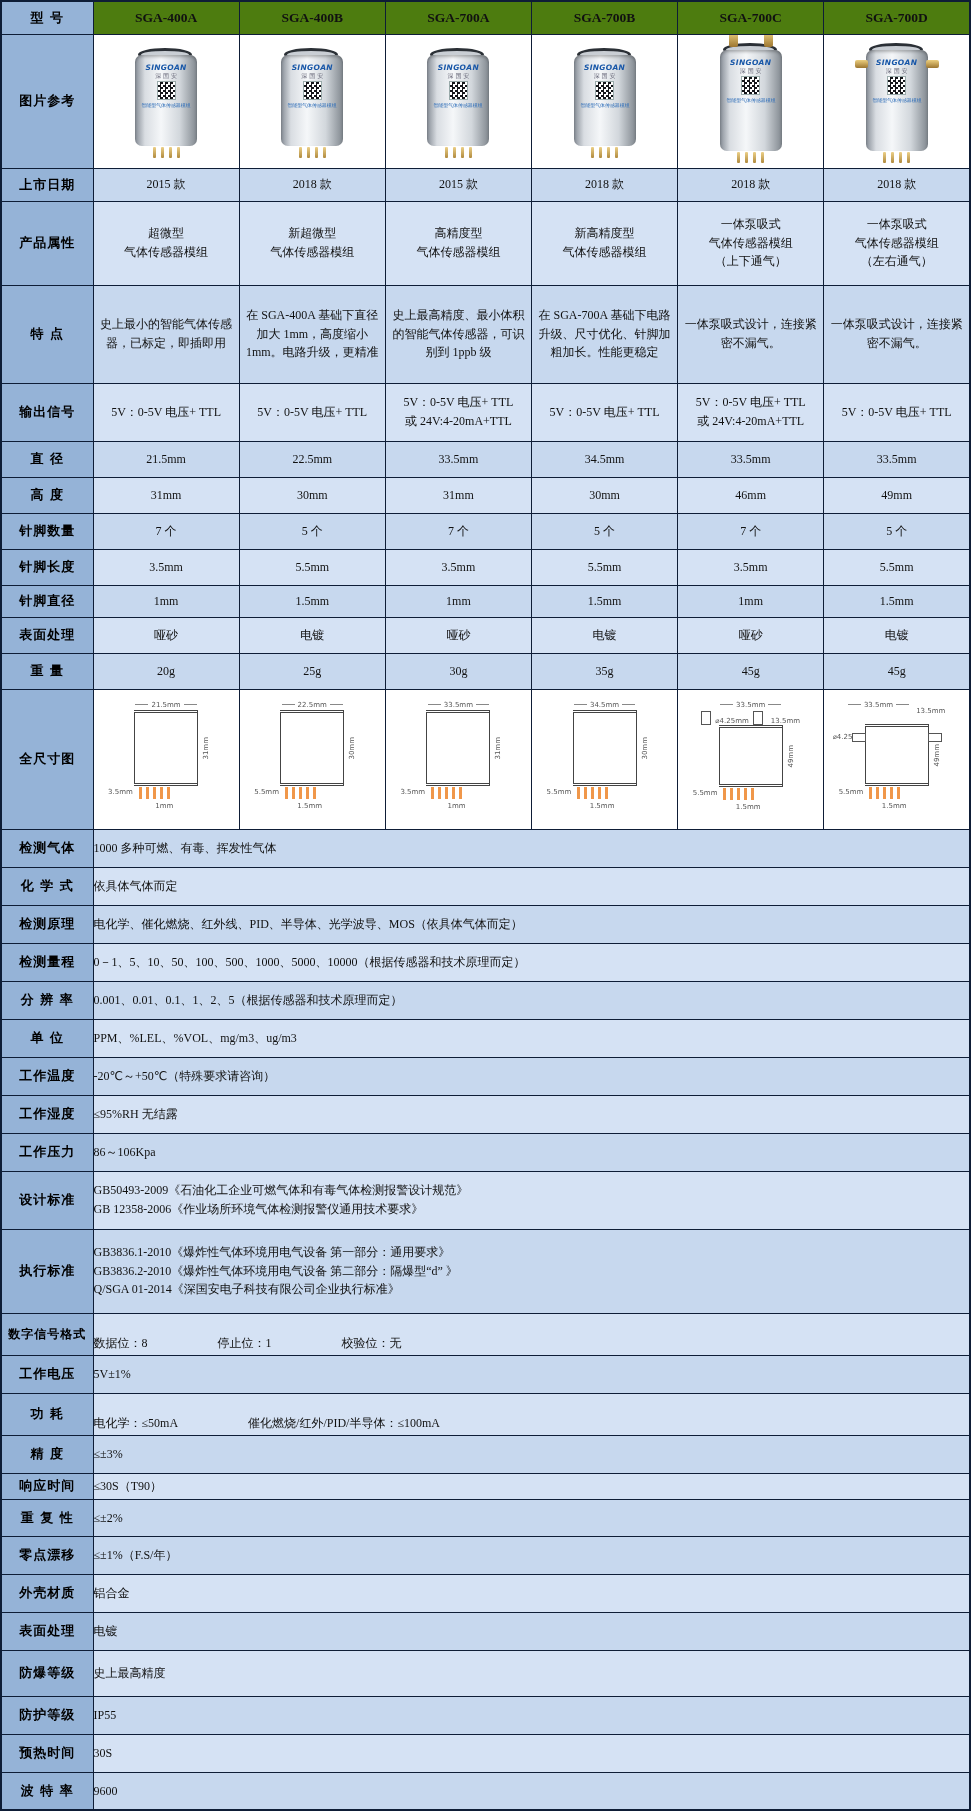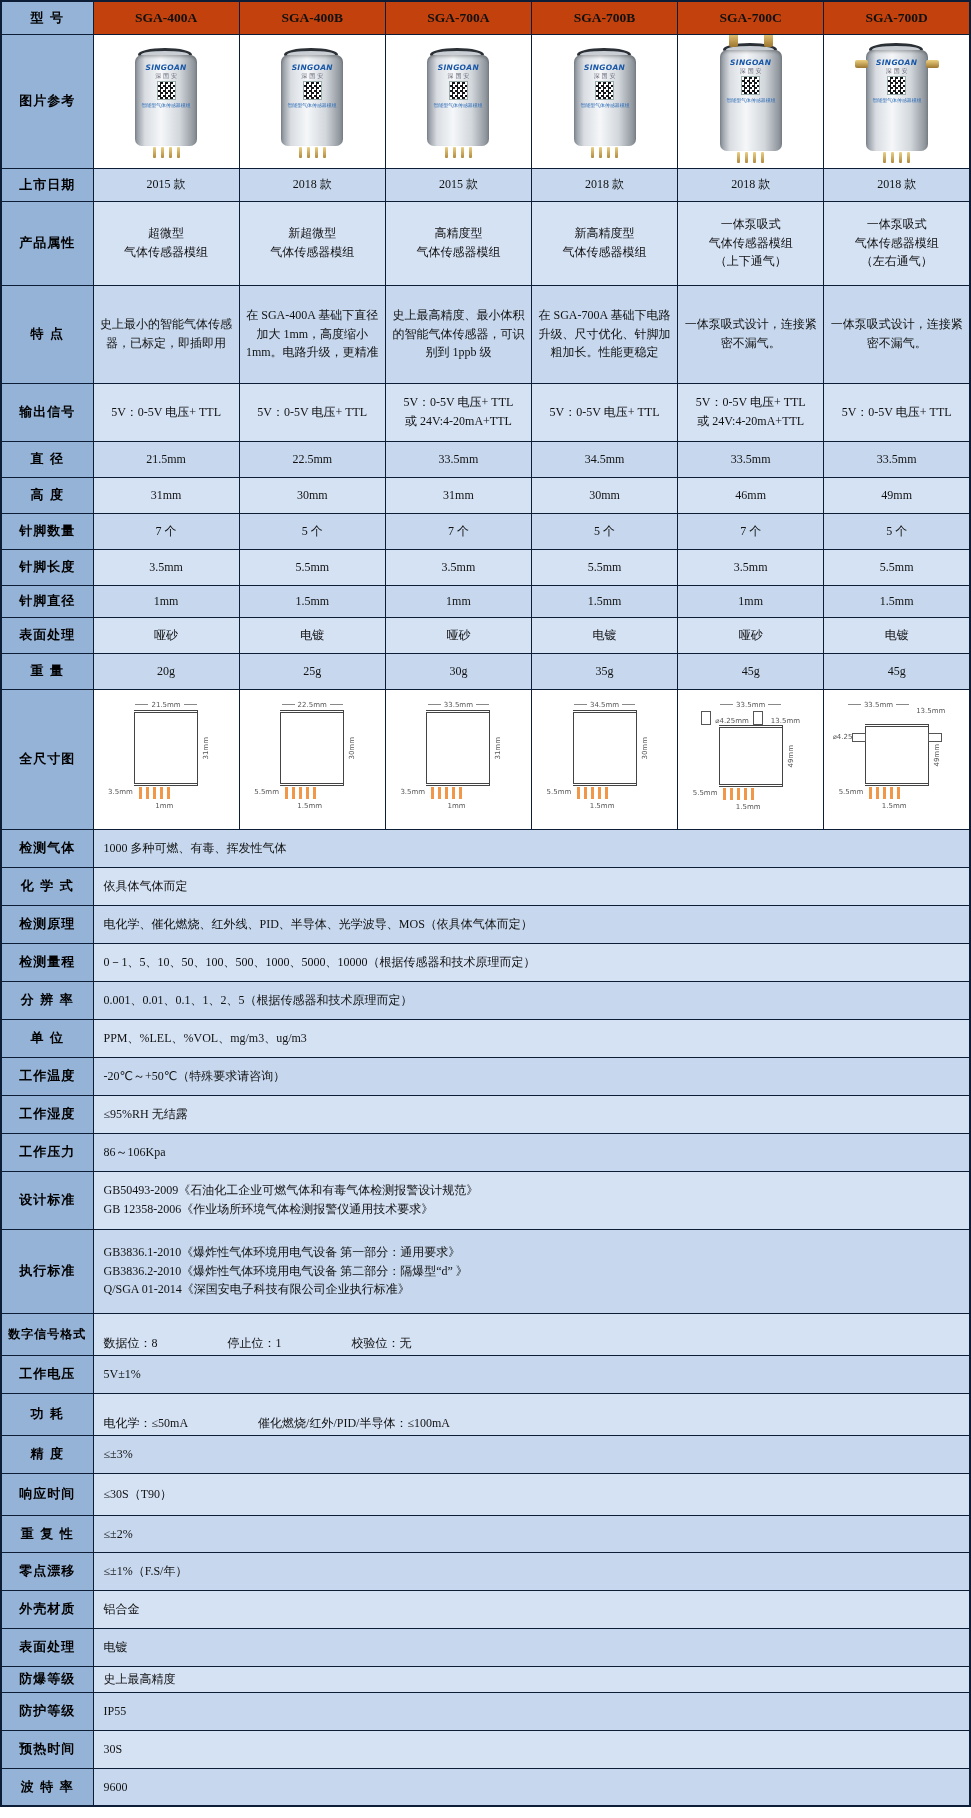--- a/index.html
+++ b/index.html
@@ -1,25 +1,25 @@
 <!DOCTYPE html>
 <html><head>
 <meta charset="utf-8">
 <style>
   html,body{margin:0;padding:0;background:#fff;}
   body{width:971px;font-family:"DejaVu Sans",sans-serif;color:#111;}
   table.spec{border-collapse:collapse;width:971px;table-layout:fixed;border:2px solid #0e1d36;}
   td{border:1.5px solid #0e1d36;vertical-align:middle;text-align:center;padding:2px 4px;overflow:hidden;}
   td.lbl{background:#95b3d7;font-weight:bold;font-size:13px;color:#000;letter-spacing:1px;white-space:pre-line;}
-  td.mhdr{background:#c2410c;font-weight:bold;font-size:13.5px;font-family:"Liberation Serif",serif;}
+  td.mhdr{background:#4d7c0f;font-weight:bold;font-size:13.5px;font-family:"Liberation Serif",serif;}
   td.val{font-size:12px;white-space:pre-line;line-height:1.55;font-family:"Liberation Serif","DejaVu Sans",sans-serif;}
   tr.bandA td.val{background:#c7d8ee;}
   tr.bandB td.val{background:#d5e2f4;}
   td.white{background:#fff;}
-  td.full{text-align:left;padding-left:10px;}
+  td.full{text-align:left;padding-left:0;}
   span.part{display:inline-block;margin-right:70px;}
   
   .sensor{position:relative;width:62px;margin:10px auto 0;}
   .sbody{position:relative;width:62px;height:82px;border-radius:7px;margin:0 auto;
     background:linear-gradient(90deg,#868d96 0%,#d9dde2 16%,#f5f7f9 42%,#d2d7dc 72%,#81888f 100%);
     box-shadow:inset 0 2px 3px rgba(0,0,0,.25);
     display:flex;flex-direction:column;align-items:center;padding-top:9px;}
   .sensor.pump .sbody{height:92px;}
   .stop{position:absolute;top:-7px;left:3px;width:54px;height:13px;border-radius:50%;
     background:#c9ced4;border:3px solid #2b3036;box-sizing:border-box;}
@@ -521,41 +521,41 @@
   <tr class="bandB" style="height:38px">
     <td class="lbl">功    耗</td>
     <td class="val full" colspan="6">
       <span class="part">电化学：≤50mA</span><span class="part">催化燃烧/红外/PID/半导体：≤100mA</span>
     </td>
   </tr>
   <tr class="bandA" style="height:38px">
     <td class="lbl">精    度</td>
     <td class="val full" colspan="6">≤±3%</td>
   </tr>
-  <tr class="bandB" style="height:42px">
+  <tr class="bandB" style="height:26px">
     <td class="lbl">响应时间</td>
     <td class="val full" colspan="6">≤30S（T90）</td>
   </tr>
   <tr class="bandA" style="height:37px">
     <td class="lbl">重 复 性</td>
     <td class="val full" colspan="6">≤±2%</td>
   </tr>
   <tr class="bandA" style="height:38px">
     <td class="lbl">零点漂移</td>
     <td class="val full" colspan="6">≤±1%（F.S/年）</td>
   </tr>
   <tr class="bandB" style="height:38px">
     <td class="lbl">外壳材质</td>
     <td class="val full" colspan="6">铝合金</td>
   </tr>
   <tr class="bandA" style="height:38px">
     <td class="lbl">表面处理</td>
     <td class="val full" colspan="6">电镀</td>
   </tr>
-  <tr class="bandB" style="height:26px">
+  <tr class="bandB" style="height:46px">
     <td class="lbl">防爆等级</td>
     <td class="val full" colspan="6">史上最高精度</td>
   </tr>
   <tr class="bandA" style="height:38px">
     <td class="lbl">防护等级</td>
     <td class="val full" colspan="6">IP55</td>
   </tr>
   <tr class="bandB" style="height:38px">
     <td class="lbl">预热时间</td>
     <td class="val full" colspan="6">30S</td>

